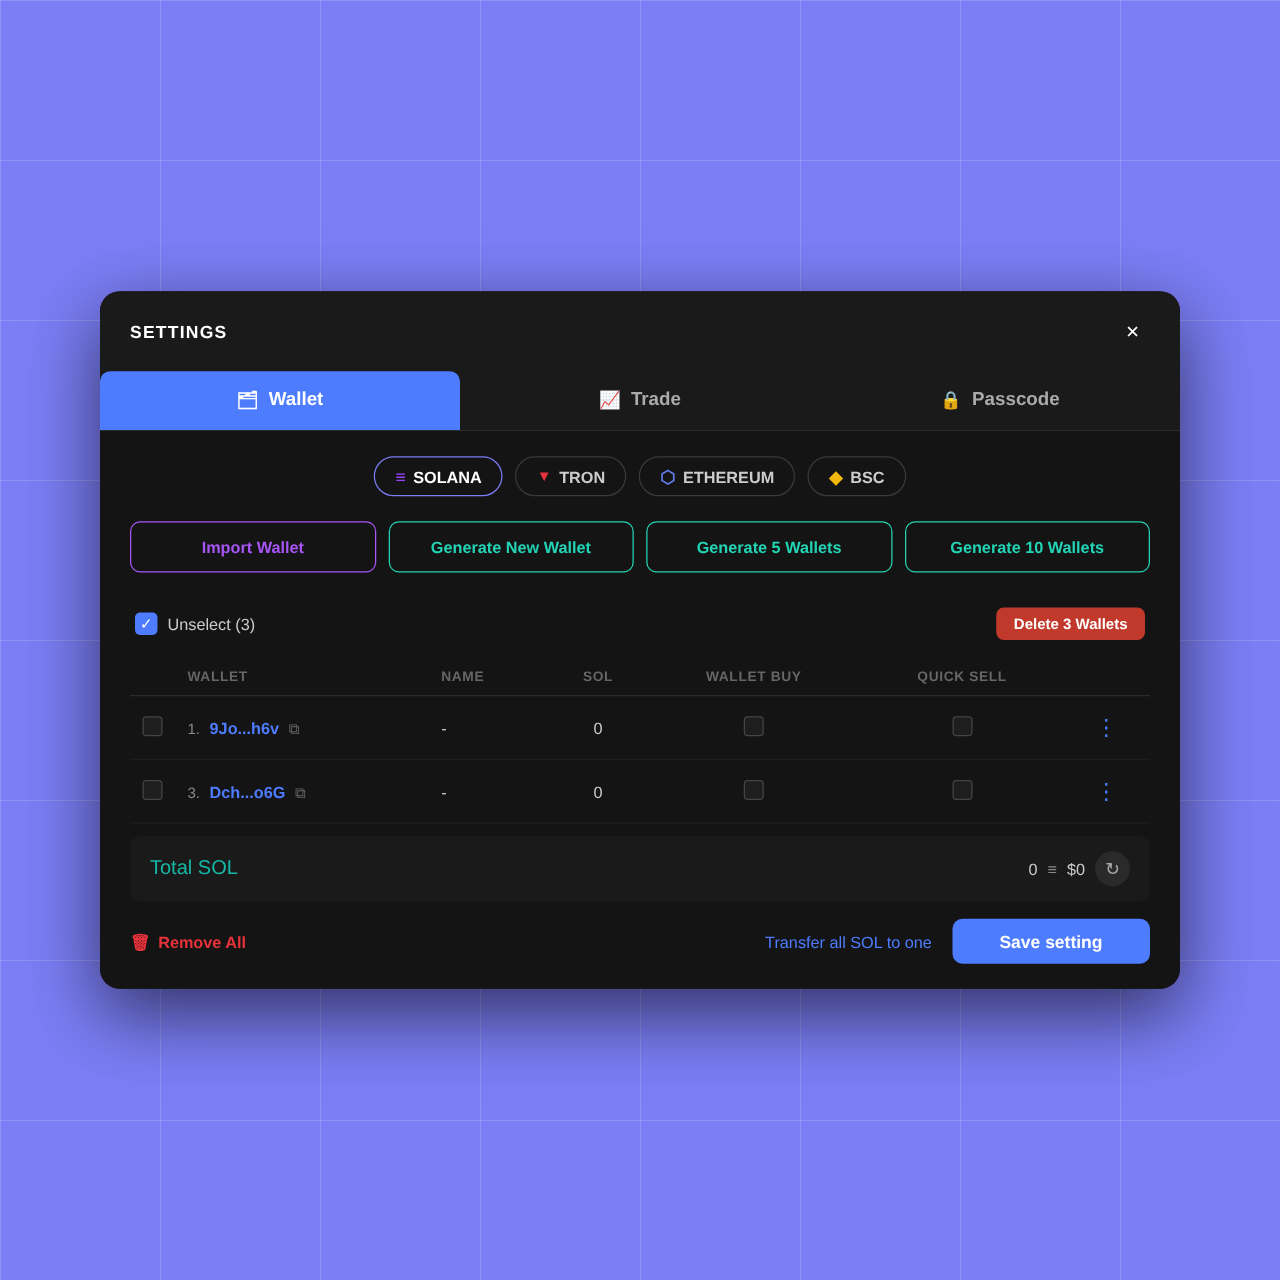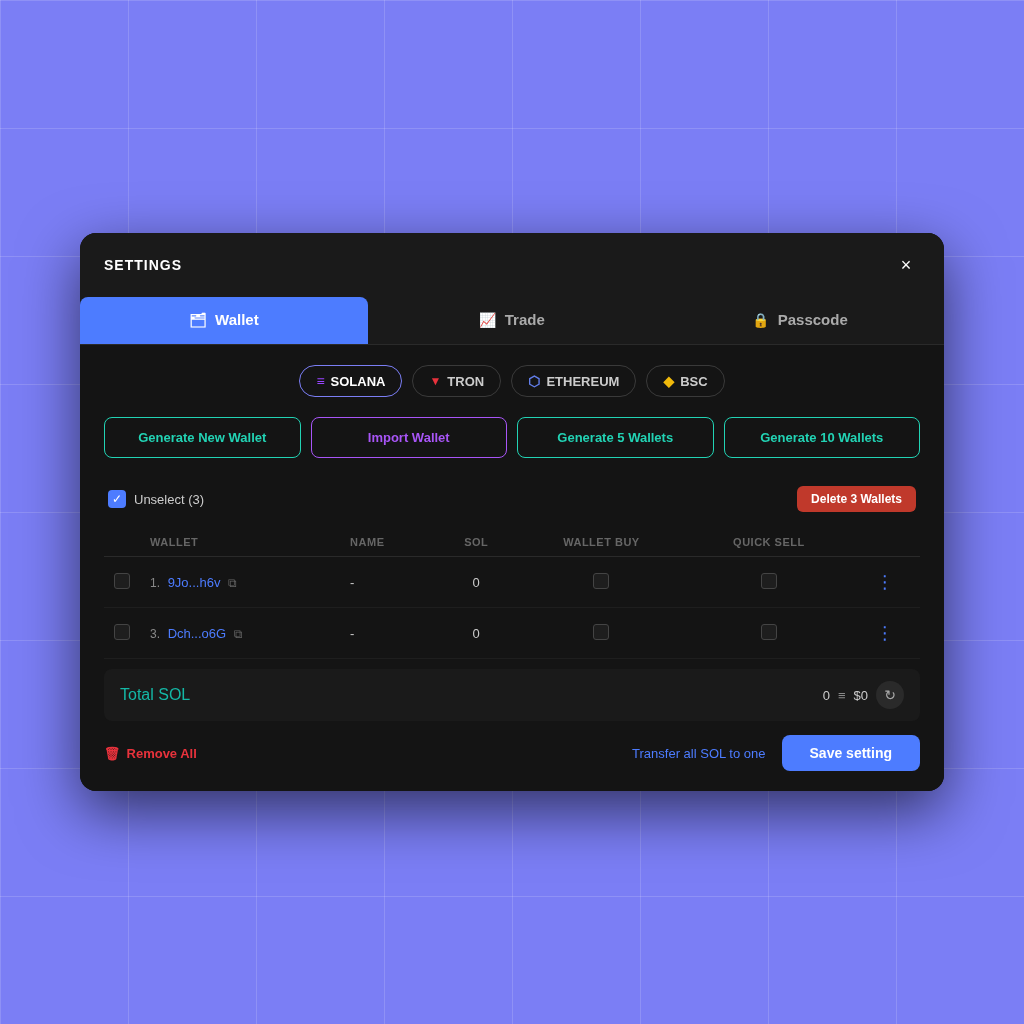--- a/index.html
+++ b/index.html
@@ -191,21 +191,21 @@
     }
     .wallet-table th.center { text-align: center; }
     .wallet-table td {
       padding: 14px 10px;
       color: #cccccc;
       font-size: 13px;
       border-bottom: 1px solid #1e1e1e;
       vertical-align: middle;
     }
     .wallet-table td.center { text-align: center; }
-    .wallet-address { color: #4d7cff; font-weight: 400; }
+    .wallet-address { color: #4d7cff; font-weight: 700; }
     .copy-icon { color: #666; font-size: 12px; margin-left: 4px; cursor: pointer; }
     .checkbox-cell {
       width: 24px;
     }
     .fake-checkbox {
       width: 16px;
       height: 16px;
       border: 1.5px solid #444;
       border-radius: 3px;
       background: #1e1e1e;
@@ -282,21 +282,21 @@
       font-size: 13px;
       font-weight: 500;
       cursor: pointer;
       text-underline-offset: 2px;
     }
     .save-btn {
       background: #4d7cff;
       color: white;
       border: none;
       border-radius: 8px;
-      padding: 10px 28px;
+      padding: 10px 38px;
       font-size: 14px;
       font-weight: 700;
       cursor: pointer;
     }
     .bottom-right {
       display: flex;
       align-items: center;
       gap: 16px;
     }
   </style>
@@ -340,22 +340,22 @@
         <span class="network-dot-eth">⬡</span>
         <span>ETHEREUM</span>
       </button>
       <button class="network-pill">
         <span class="network-dot-bsc">◆</span>
         <span>BSC</span>
       </button>
     </div>
 
     <div class="action-row">
+      <button class="action-btn action-btn-import">Import Wallet</button>
       <button class="action-btn action-btn-generate">Generate New Wallet</button>
-      <button class="action-btn action-btn-import">Import Wallet</button>
       <button class="action-btn action-btn-generate">Generate 5 Wallets</button>
       <button class="action-btn action-btn-generate">Generate 10 Wallets</button>
     </div>
 
     <div class="select-bar">
       <div class="unselect-left">
         <div class="unselect-icon">✓</div>
         <span>Unselect (3)</span>
       </div>
       <button class="delete-btn">Delete 3 Wallets</button>

